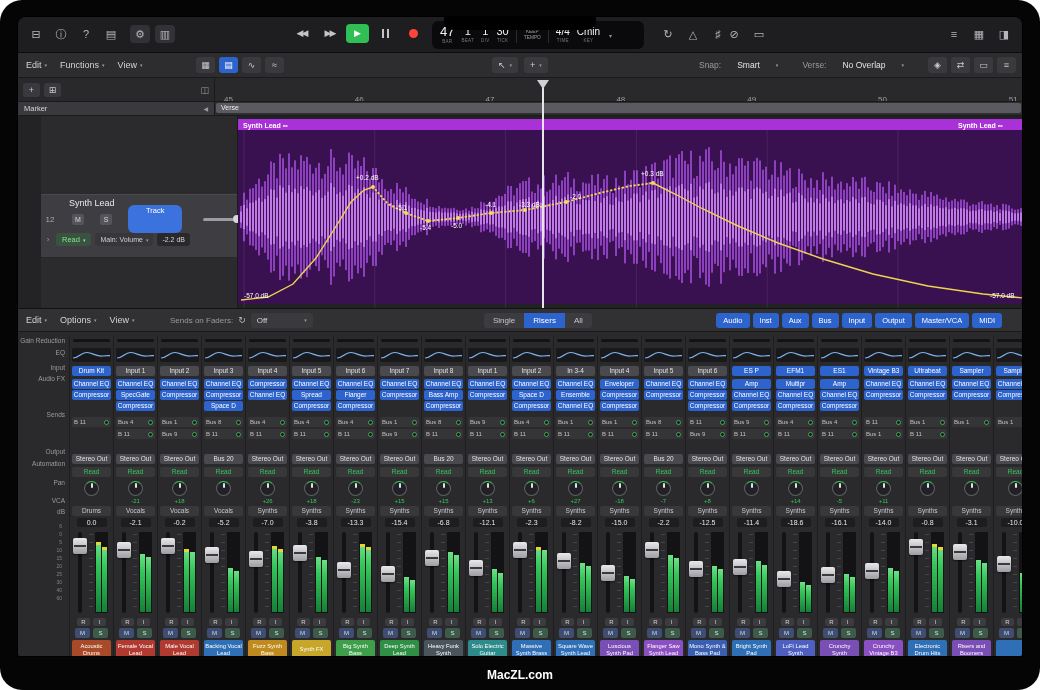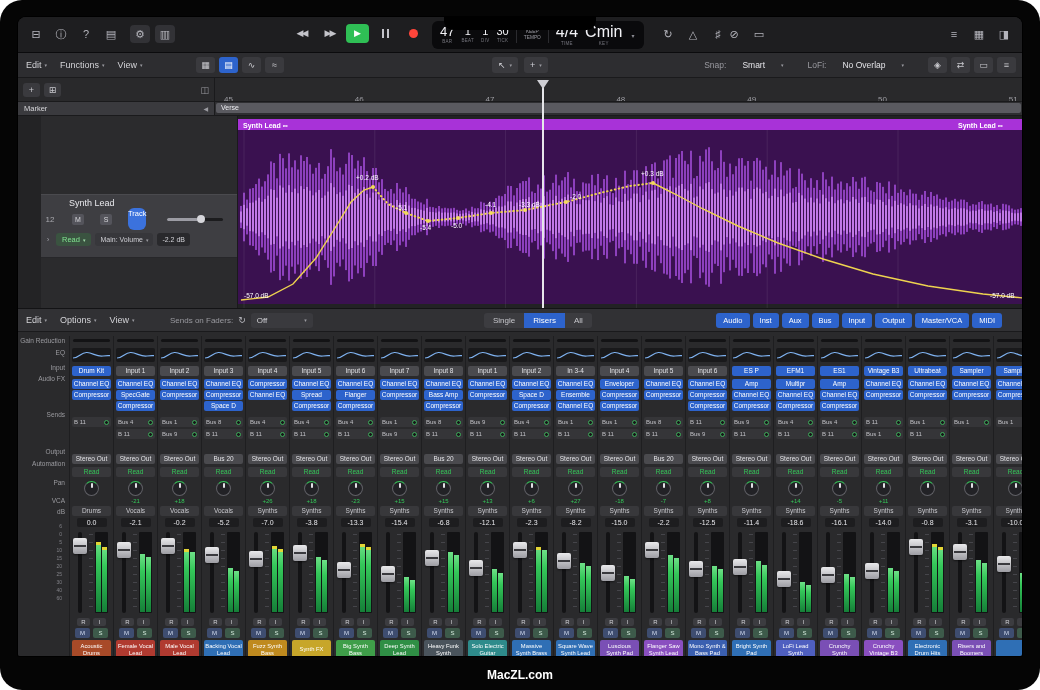--- a/index.html
+++ b/index.html
@@ -15,21 +15,21 @@
   .cicon{min-width:20px;height:18px;color:#b5b5bc;font-size:11px;line-height:18px;text-align:center;border-radius:4px;}
   .cicon.boxed{background:#323236;}
   .tr-btn{width:23px;height:19px;border-radius:4px;color:#c4c4ca;font-size:9px;line-height:19px;text-align:center;letter-spacing:-2px;}
   .tr-play{background:#2fbf55;color:#fff;letter-spacing:0;}
   .tr-pause i{display:inline-block;width:2.5px;height:9px;background:#c4c4ca;margin:5px 1.3px;vertical-align:top;}
   .tr-rec i{display:inline-block;width:9px;height:9px;border-radius:50%;background:#ff453a;margin-top:5px;vertical-align:top;}
   .lcd{position:absolute;left:414px;top:4px;width:212px;height:28px;background:#0a0a0c;border-radius:6px;display:flex;align-items:center;padding:0 8px;gap:7px;box-sizing:border-box;z-index:5;}
   .lcd-cell{display:flex;flex-direction:column;align-items:center;line-height:1;}
   .lcd-num{font-size:11px;color:#f2f2f6;}
   .lcd-num.big{font-size:13px;}
-  .lcd-num.key{font-size:16px;}
+  .lcd-num.key{font-size:10px;}
   .lcd-lab{font-size:4.5px;color:#76767e;margin-top:2px;letter-spacing:.3px;}
   .lcd-sep{width:1px;height:16px;background:#2b2b2f;}
   .lcd-keep{display:flex;flex-direction:column;align-items:center;font-size:4.8px;color:#9a9aa2;line-height:6px;}
   .lcd-caret{color:#8a8a92;font-size:6px;margin-left:2px;}
 
   
   .tracks-toolbar{position:absolute;left:0;right:0;top:36px;height:25px;background:#2d2d30;border-bottom:1px solid #1a1a1c;box-sizing:border-box;}
   .tt-menus{position:absolute;left:8px;top:0;bottom:0;display:flex;align-items:center;gap:13px;}
   .menu{display:flex;align-items:center;gap:3px;color:#d3d3d7;font-size:9px;}
   .menu i{font-size:5px;color:#9a9aa0;font-style:normal;}
@@ -66,21 +66,21 @@
   #arrsvg{position:absolute;left:0;top:0;width:807px;height:192px;}
   #arrsvg text{font-family:"Liberation Sans","DejaVu Sans",sans-serif;}
   .playhead{position:absolute;left:524px;top:64px;width:2px;height:227px;background:#e6e6ea;z-index:30;}
   .ph-handle{position:absolute;left:519px;top:63px;width:0;height:0;border-left:6px solid transparent;border-right:6px solid transparent;border-top:9px solid #cfcfd5;z-index:31;}
 
   .theader{position:absolute;left:0;right:0;top:78px;height:64px;background:#3e3e42;border-top:1px solid #4a4a4e;border-bottom:1px solid #27272a;box-sizing:border-box;}
   .tname{position:absolute;left:28px;top:3px;font-size:9px;color:#e9e9ed;}
   .trow1{position:absolute;left:3px;top:17px;height:14px;display:flex;align-items:center;gap:16px;}
   .tnum{width:12px;font-size:8px;color:#a9a9af;text-align:center;}
   .tbtn{width:12px;height:11px;background:#54545b;border-radius:2px;color:#d9d9dd;font-size:7px;line-height:11px;text-align:center;}
-  .tpill-blue{background:#3b72dd;color:#fff;font-size:7.5px;line-height:12px;height:22px;padding:0 0;border-radius:6px;}
+  .tpill-blue{background:#3b72dd;color:#fff;font-size:7.5px;line-height:12px;height:28px;padding:0 18px;border-radius:6px;}
   .tslider{position:relative;width:56px;height:3px;background:#1c1c1e;border-radius:2px;margin-left:5px;}
   .tslider::before{content:"";position:absolute;left:0;top:0;bottom:0;width:55%;background:#9c9ca4;border-radius:2px;}
   .thumb{position:absolute;left:52%;top:-3px;width:8px;height:8px;border-radius:50%;background:#d6d6db;}
   .tknob{width:12px;height:12px;border-radius:50%;border:2px solid #35c759;background:#2a2a2e;box-sizing:border-box;margin-left:6px;}
   .trow2{position:absolute;left:3px;top:38px;display:flex;align-items:center;gap:4px;}
   .tdisc{color:#9a9aa0;font-size:8px;width:8px;text-align:center;}
   .tpill-read{background:#3a5340;color:#80e490;font-size:7.5px;height:13px;padding:0 6px;border-radius:3px;display:flex;gap:3px;align-items:center;}
   .tpill-read i{font-size:5px;color:#9fd8a8;font-style:normal;}
   .tpill-dark{background:#37373b;color:#ceced3;font-size:7px;height:13px;padding:0 5px;border-radius:3px;display:flex;gap:3px;align-items:center;}
   .tval{background:#29292c;color:#d3d3d8;font-size:7px;height:13px;line-height:13px;padding:0 5px;border-radius:3px;}
@@ -247,21 +247,21 @@
             </span>
             <span class="tool">
               <span>+</span>
               <i>▾</i>
             </span>
           </div>
       <div class="tt-right">
         <span class="lab">Snap:</span>
         <span class="val">Smart</span>
             <i class="car">▾</i>
-        <span class="lab" style="margin-left:8px;">LoFi:</span>
+        <span class="lab" style="margin-left:8px;">Verse:</span>
         <span class="val">No Overlap</span>
             <i class="car">▾</i>
         <span id="tt-right-icons" style="display:flex;gap:4px;margin-left:8px;">
               <span class="ticon">◈</span>
               <span class="ticon">⇄</span>
               <span class="ticon">▭</span>
               <span class="ticon">≡</span>
             </span>
       </div>
     </div>

